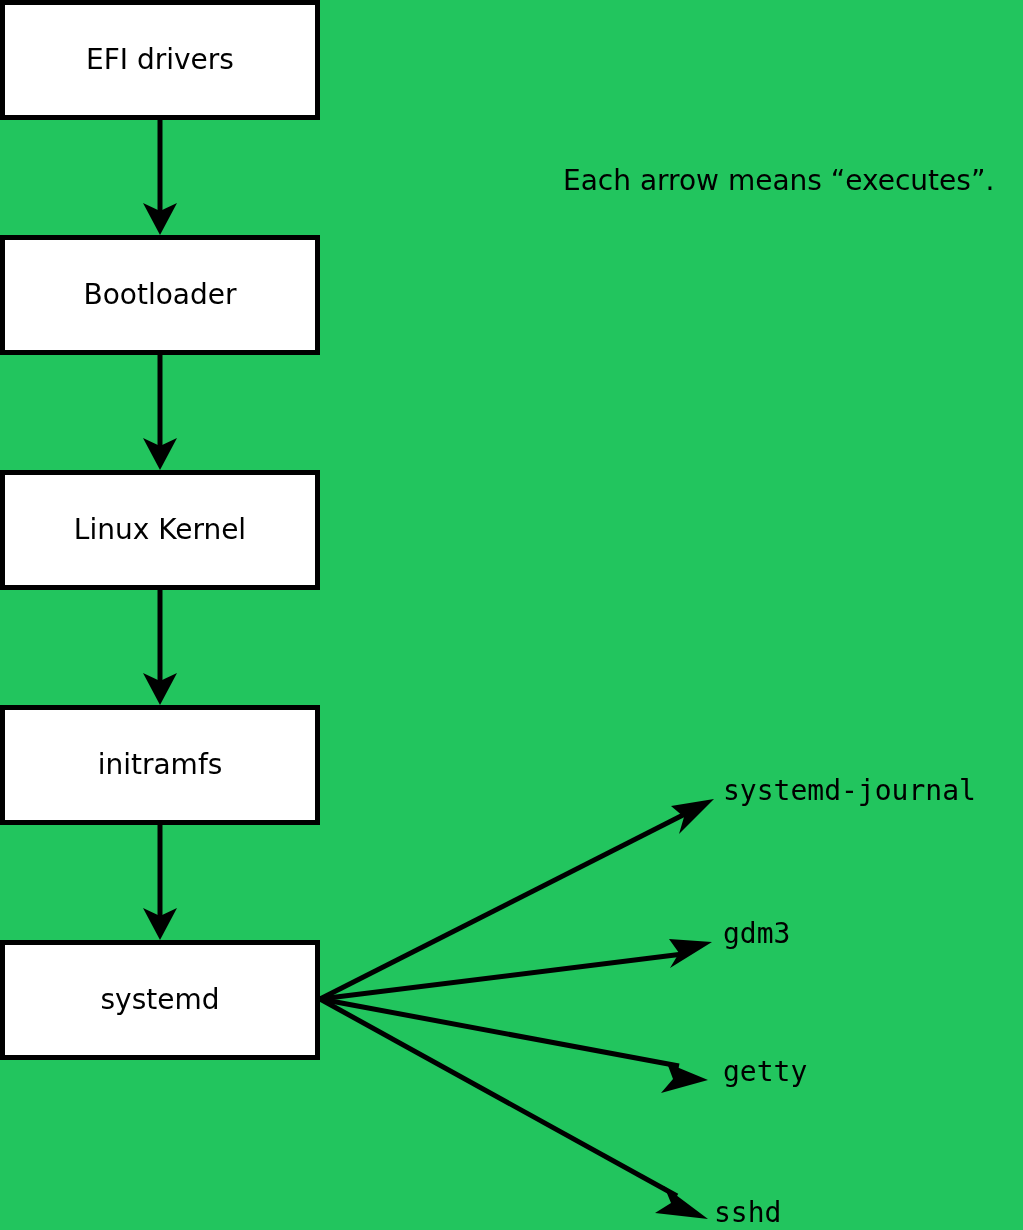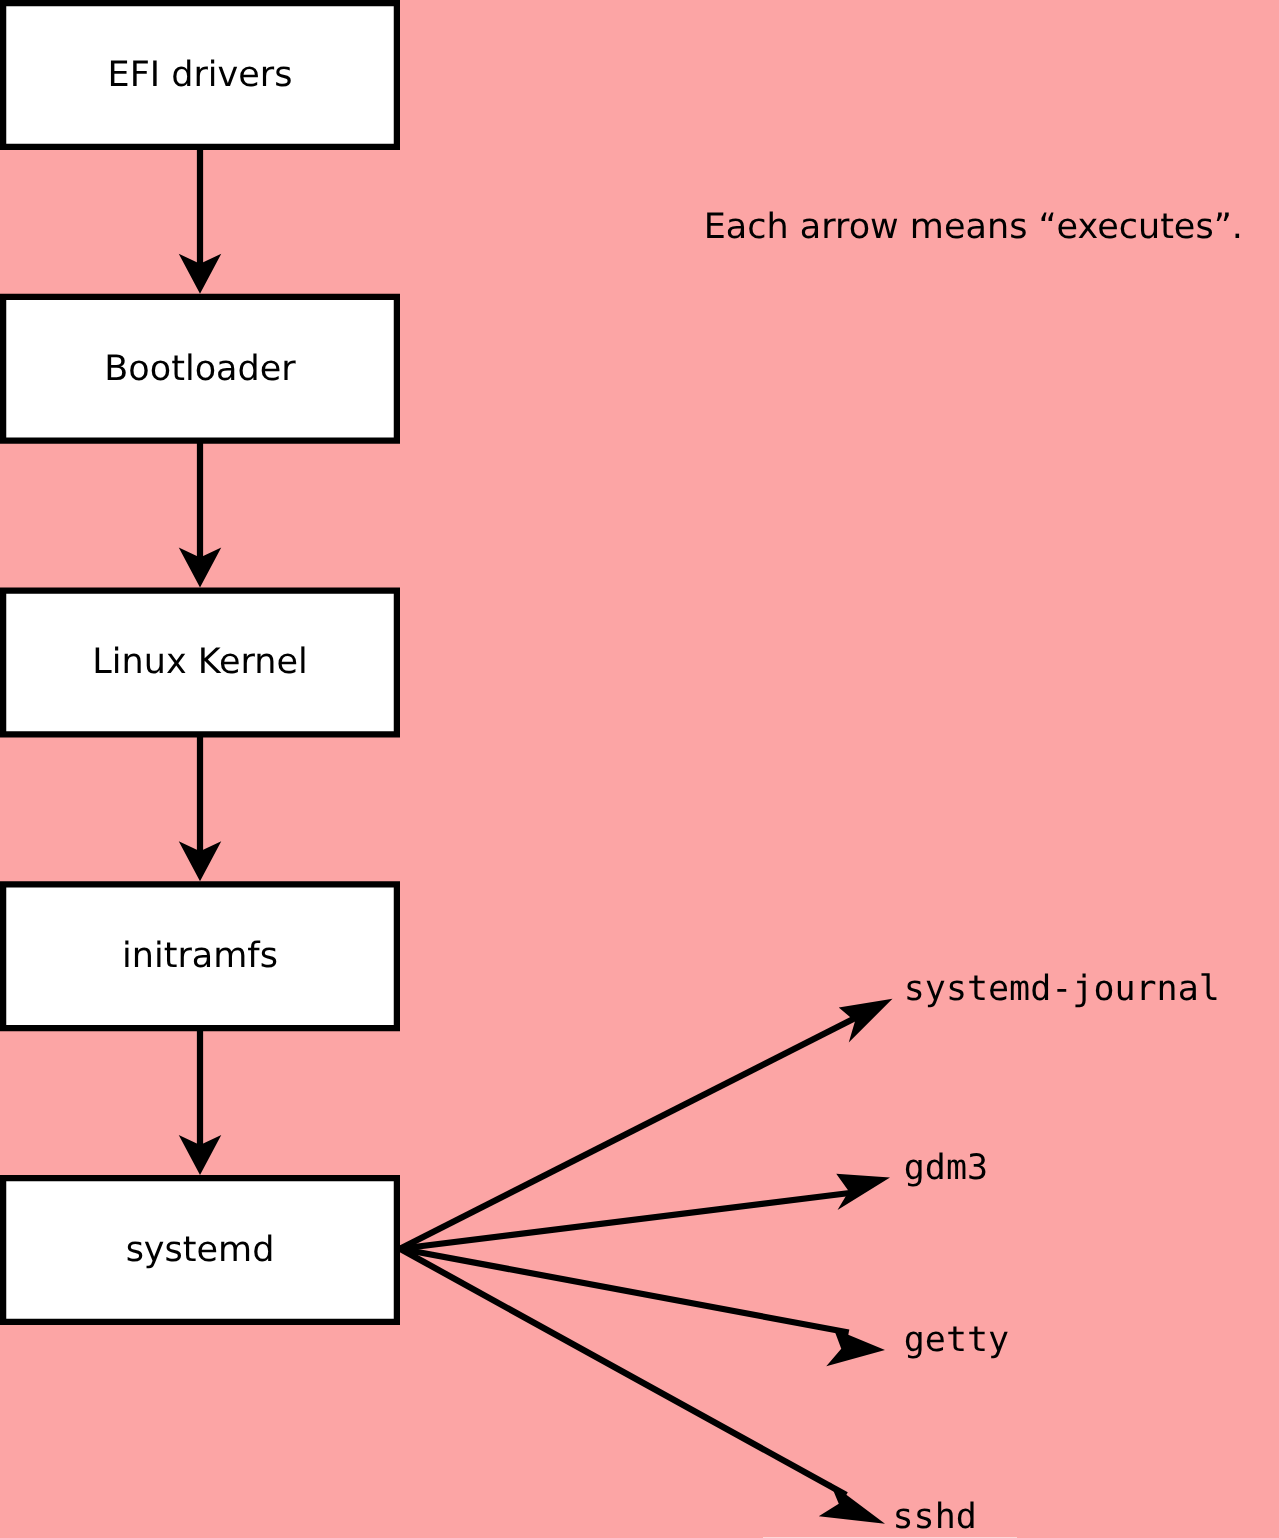--- a/index.html
+++ b/index.html
@@ -4,21 +4,21 @@
 <style>
   html, body {
     margin: 0;
     padding: 0;
     background: #ffffff;
   }
   #canvas {
     position: relative;
     width: 1023px;
     height: 1230px;
-    background: #fca5a5;
+    background: #22c55e;
     overflow: hidden;
     font-family: "DejaVu Sans", sans-serif;
   }
   #diagram-svg {
     position: absolute;
     left: 0;
     top: 0;
     width: 1023px;
     height: 1230px;
     display: block;

